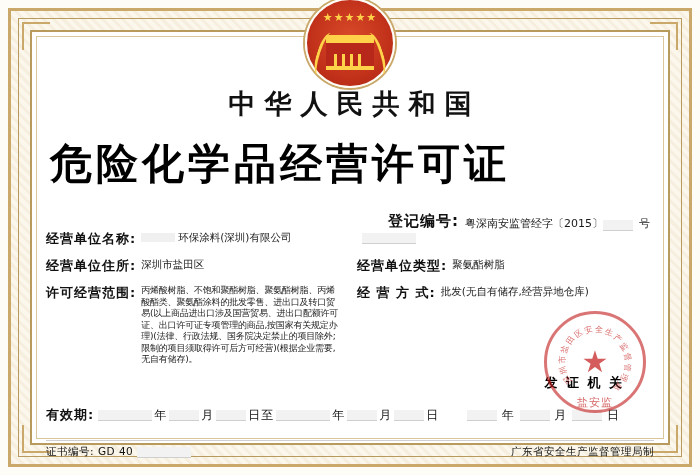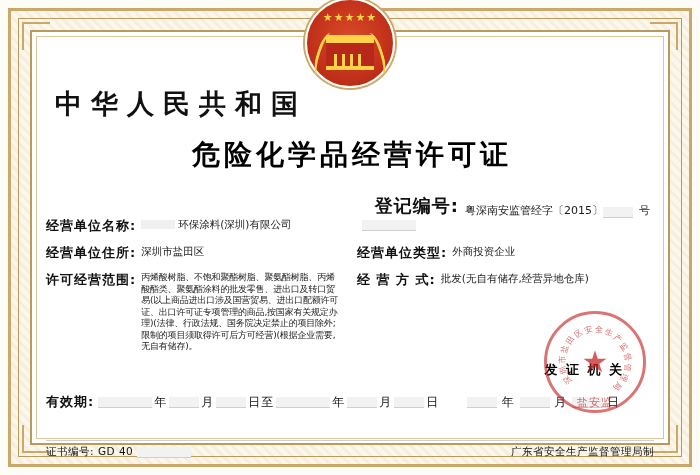--- a/index.html
+++ b/index.html
@@ -120,52 +120,52 @@
   .emblem .wheat-l { left: 10px; transform: rotate(18deg); }
   .emblem .wheat-r { right: 10px; transform: rotate(-18deg) scaleX(-1); }
 
   
   .content {
     position: absolute;
     left: 46px; right: 46px; top: 70px; bottom: 44px;
   }
 
   .title-cn {
-    text-align: left;
+    text-align: center;
     font-family: "DejaVu Serif", serif;
     font-size: 27px;
     font-weight: bold;
     letter-spacing: 9px;
     color: #111;
     margin-top: 16px;
     text-indent: 9px;
   }
   .title-main {
-    text-align: center;
+    text-align: left;
     font-family: "DejaVu Serif", serif;
-    font-size: 28px;
+    font-size: 42px;
     font-weight: bold;
     letter-spacing: 4px;
     color: #000;
     margin-top: 14px;
     text-indent: 4px;
   }
 
   .reg-row {
     margin-top: 20px;
     display: flex;
     justify-content: flex-end;
     align-items: flex-end;
     font-size: 12px;
     color: #111;
     padding-right: 4px;
   }
   .reg-label {
     font-weight: bold;
-    font-size: 18px;
+    font-size: 15px;
     letter-spacing: 1px;
     margin-left: 8px;
   }
   .reg-value {
     font-size: 11px;
     letter-spacing: 0px;
     margin-left: 6px;
     color: #1a1a1a;
   }
   .redact {
@@ -371,21 +371,21 @@
         <span class="val"><span class="redact redact-md"></span></span>
       </div>
 
       <div class="field">
         <span class="lbl">经营单位住所:</span>
         <span class="val">深圳市盐田区</span>
       </div>
 
       <div class="field">
         <span class="lbl">经营单位类型:</span>
-        <span class="val">外商投资企业</span>
+        <span class="val">聚氨酯树脂</span>
       </div>
 
       <div class="field scope">
         <span class="lbl">许可经营范围:</span>
         <span class="val">丙烯酸树脂、不饱和聚酯树脂、聚氨酯树脂、丙烯酸酯类、聚氨酯涂料的批发零售、进出口及转口贸易(以上商品进出口涉及国营贸易、进出口配额许可证、出口许可证专项管理的商品,按国家有关规定办理)(法律、行政法规、国务院决定禁止的项目除外;限制的项目须取得许可后方可经营)(根据企业需要,无自有储存)。</span>
       </div>
 
       <div class="field">
         <span class="lbl">经 营 方 式:</span>
         <span class="val">批发(无自有储存,经营异地仓库)</span>

